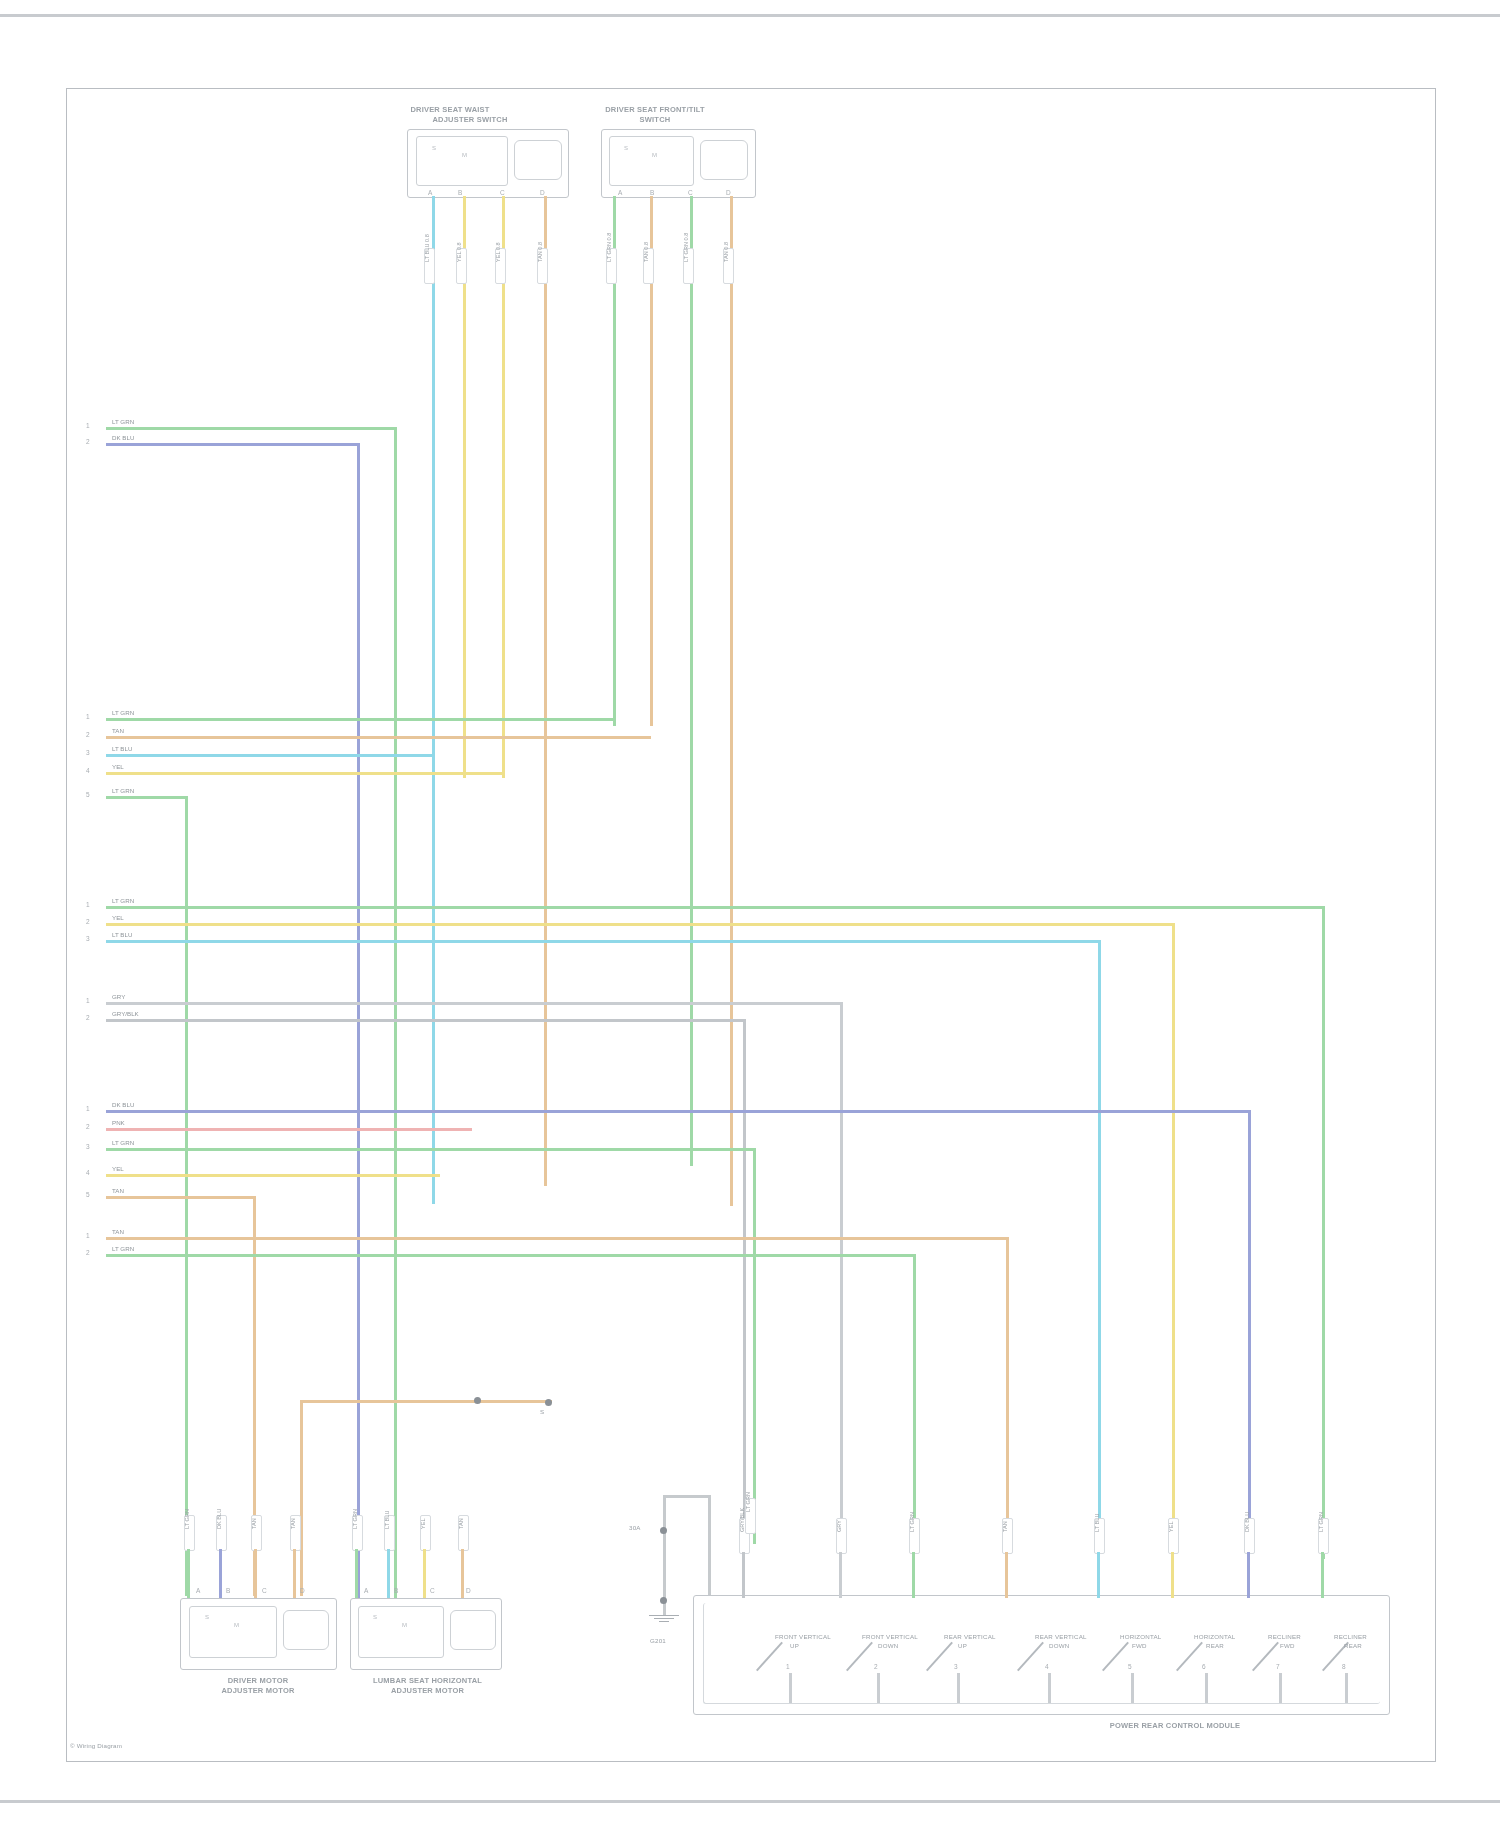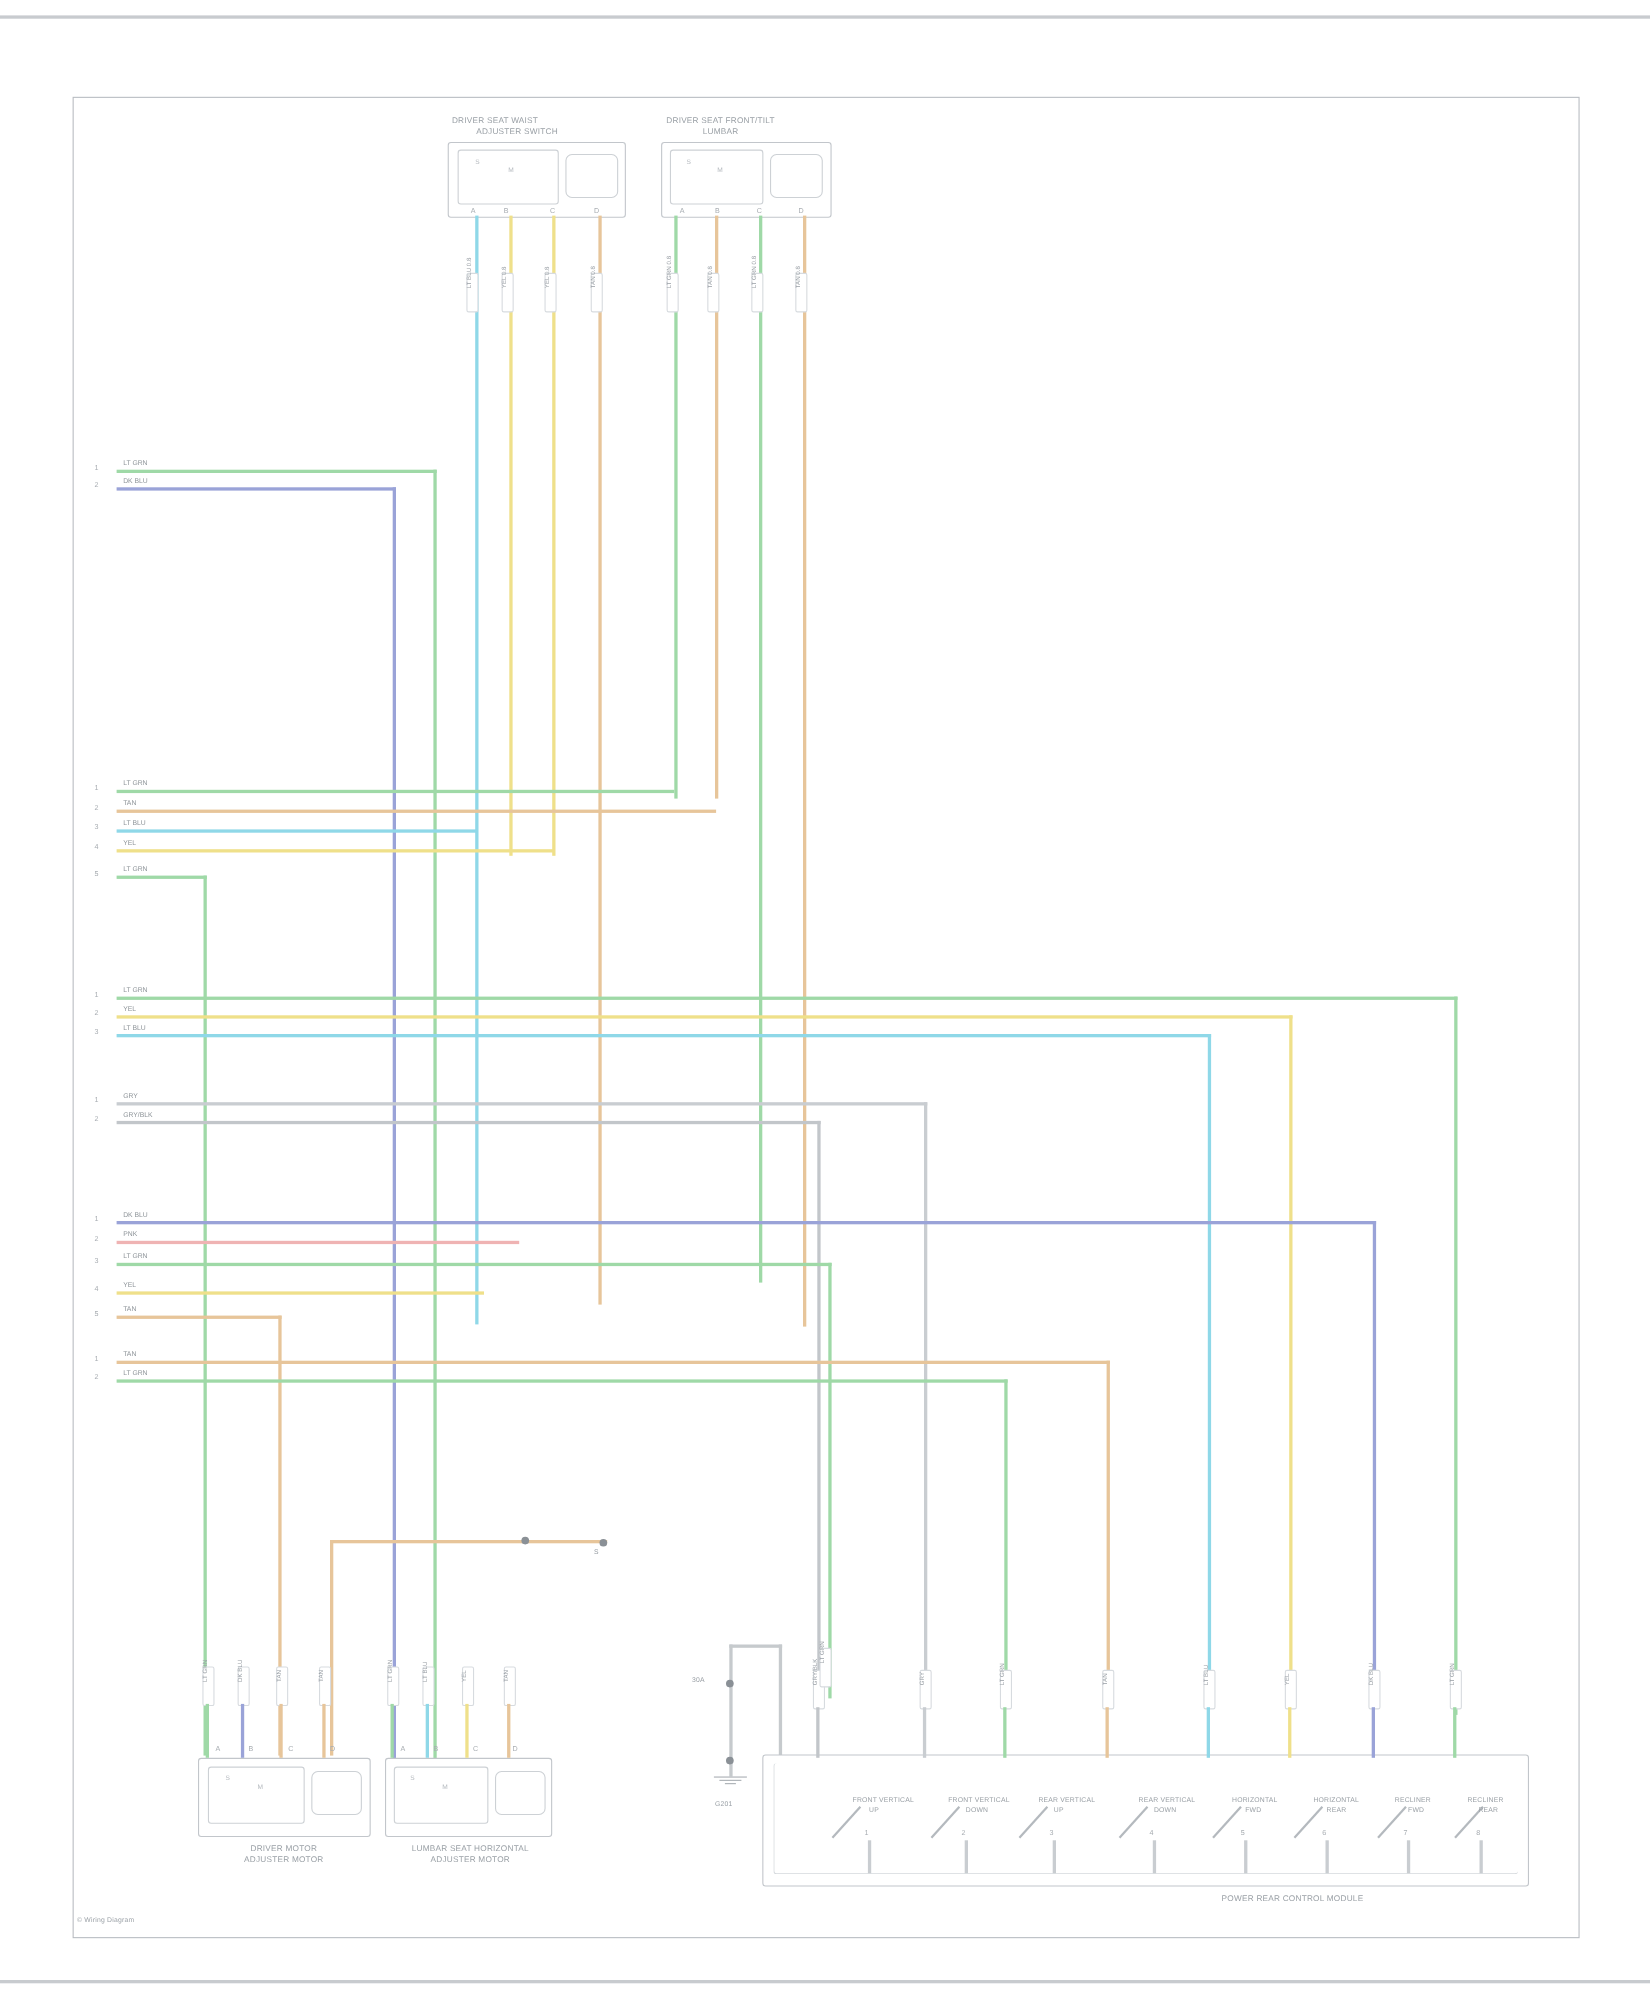--- a/index.html
+++ b/index.html
@@ -21,21 +21,21 @@
   .wire{position:absolute;}
   .wv{width:3px;}      
   .wh{height:3px;}     
 
   .box{position:absolute;border:1.5px solid #c2c6cb;background:#ffffff;border-radius:3px;}
   .boxi{position:absolute;border:1.2px solid #cdd1d5;background:#ffffff;border-radius:3px;}
 
   .lbl{position:absolute;color:#9aa0a6;font-size:7.5px;line-height:9px;
        letter-spacing:.2px;white-space:nowrap;}
   .lbl.c{text-align:center;}
-  .lbl.b{font-weight:normal;}
+  .lbl.b{font-weight:bold;}
   .lbl.mini{font-size:6.2px;line-height:7.4px;}
   .lbl.pin{font-size:6.5px;color:#a8adb2;}
 
   .wirelabel{position:absolute;font-size:6.2px;line-height:7px;color:#8e9499;
       white-space:nowrap;}
 
   
   .tag{position:absolute;width:9px;height:34px;border-radius:2px;
        background:#ffffff;border:1px solid #d7dbdf;}
   .tag span{display:block;transform:rotate(-90deg) translate(-13px,-1px);
@@ -79,21 +79,21 @@
     <div class="sscript" style="left:462px;top:152px;">M</div>
 
     <div class="lbl pin" style="left:428px;top:188px;">A</div>
     <div class="lbl pin" style="left:458px;top:188px;">B</div>
     <div class="lbl pin" style="left:500px;top:188px;">C</div>
     <div class="lbl pin" style="left:540px;top:188px;">D</div>
   </div>
 
   <div>
     <div class="lbl b c" style="left:560px;top:105px;width:190px;">DRIVER SEAT FRONT/TILT</div>
-    <div class="lbl b c" style="left:560px;top:115px;width:190px;">LUMBAR</div>
+    <div class="lbl b c" style="left:560px;top:115px;width:190px;">SWITCH</div>
 
     <div class="box" style="left:601px;top:129px;width:153px;height:67px;"></div>
     <div class="boxi" style="left:609px;top:136px;width:83px;height:48px;"></div>
     <div class="motor" style="left:700px;top:140px;width:46px;height:38px;"></div>
 
     <div class="sscript" style="left:624px;top:145px;">S</div>
     <div class="sscript" style="left:652px;top:152px;">M</div>
 
     <div class="lbl pin" style="left:618px;top:188px;">A</div>
     <div class="lbl pin" style="left:650px;top:188px;">B</div>

